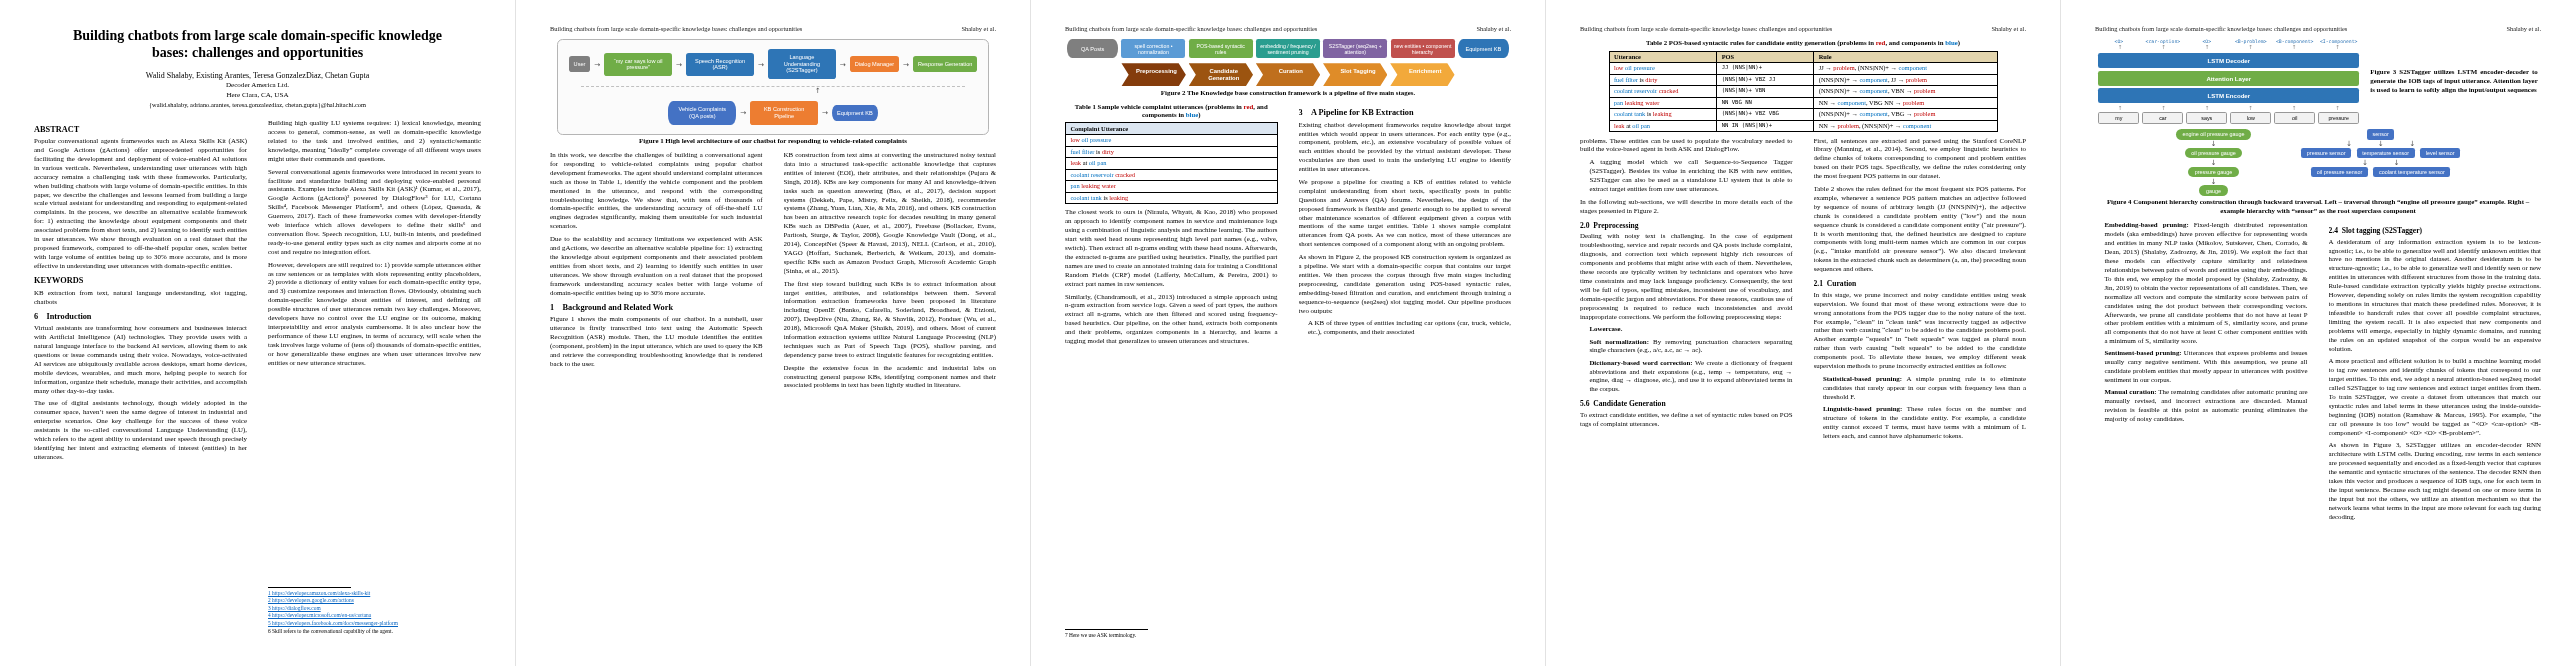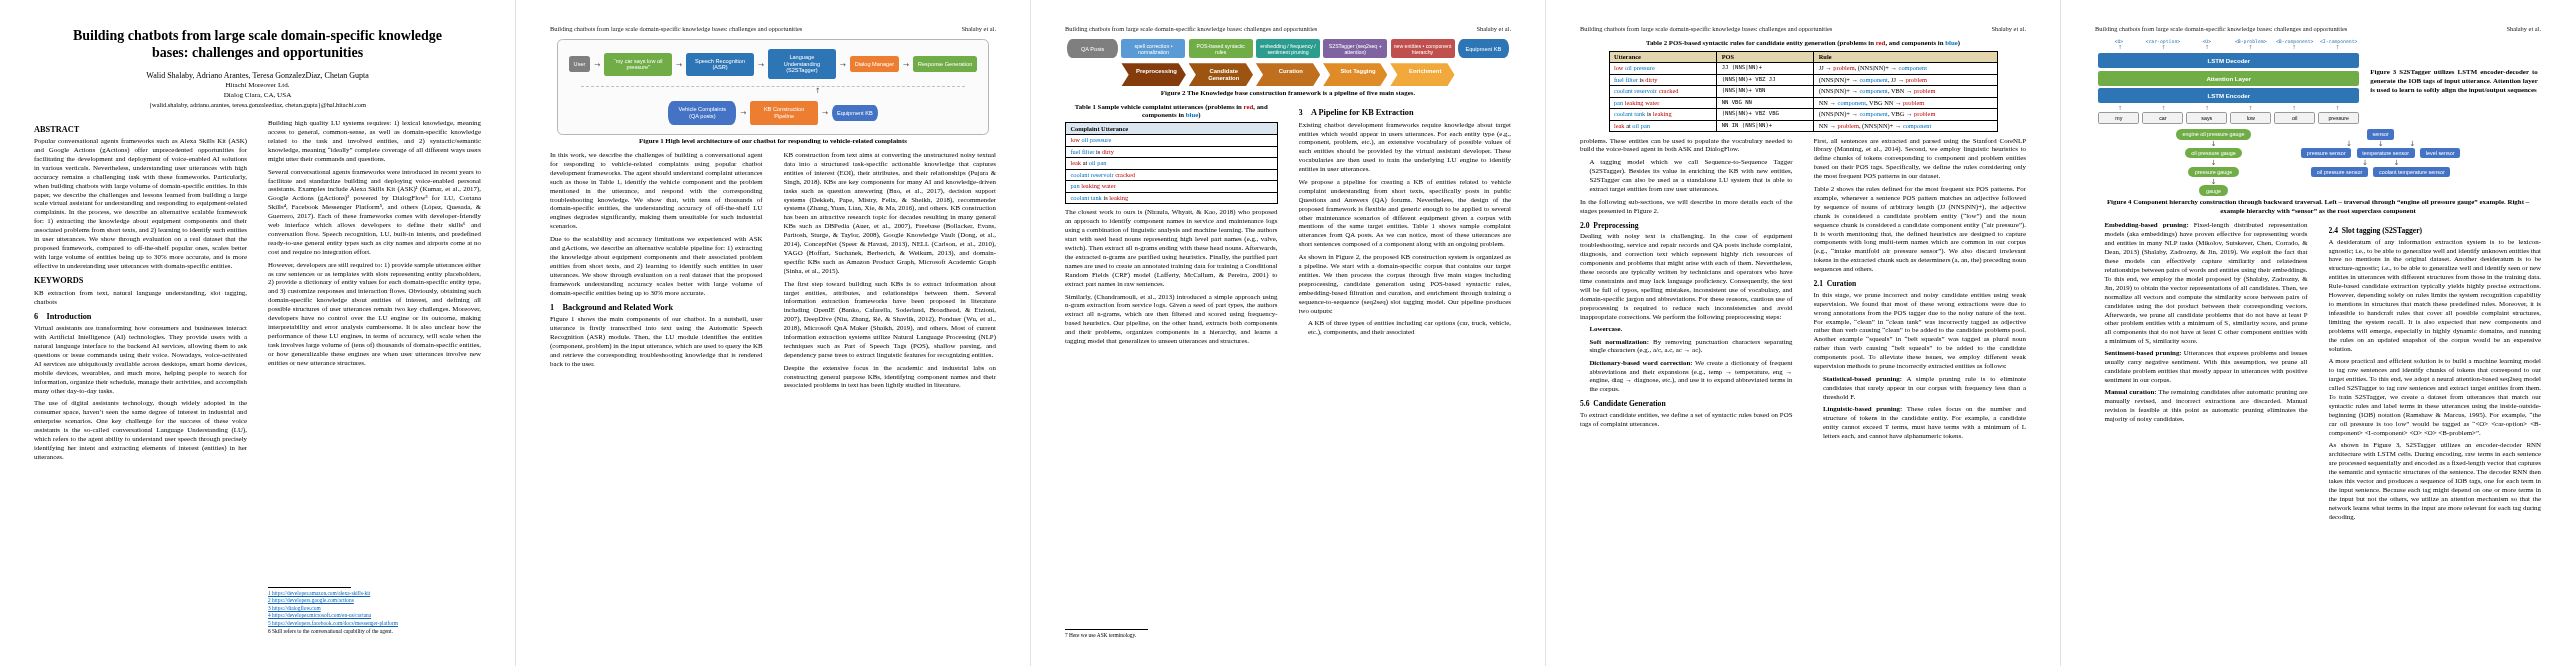--- a/index.html
+++ b/index.html
@@ -82,23 +82,23 @@
   .treerow{display:flex;gap:5.6px;align-items:flex-start}
   .arrow-gap{display:flex;gap:25.6px}
 </style>
 </head>
 <body>
 
 <div class="pages">
 
   <div class="sheet">
     <h1 class="title">Building chatbots from large scale domain-specific knowledge bases: challenges and opportunities</h1>
-    <div class="authors">Walid Shalaby, Adriano Arantes, Teresa GonzalezDiaz, Chetan Gupta</div>
-    <div class="centerline">Hitachi Moreover Ltd.</div>
-    <div class="centerline">Dialog Clara, CA, USA</div>
+    <div class="authors">Walid Shalaby, Existing Arantes, Teresa GonzalezDiaz, Chetan Gupta</div>
+    <div class="centerline">Decoder America Ltd.</div>
+    <div class="centerline">Here Clara, CA, USA</div>
     <div class="email">{walid.shalaby, adriano.arantes, teresa.gonzalezdiaz, chetan.gupta}@hal.hitachi.com</div>
     <div class="cols cols-p1">
       <div class="col">
         <div class="sec">ABSTRACT</div>
         <p class="b">Popular conversational agents frameworks such as Alexa Skills Kit (ASK) and Google Actions (gActions) offer unprecedented opportunities for facilitating the development and deployment of voice-enabled AI solutions in various verticals. Nevertheless, understanding user utterances with high accuracy remains a challenging task with these frameworks. Particularly, when building chatbots with large volume of domain-specific entities. In this paper, we describe the challenges and lessons learned from building a large scale virtual assistant for understanding and responding to equipment-related complaints. In the process, we describe an alternative scalable framework for: 1) extracting the knowledge about equipment components and their associated problems from short texts, and 2) learning to identify such entities in user utterances. We show through evaluation on a real dataset that the proposed framework, compared to off-the-shelf popular ones, scales better with large volume of entities being up to 30% more accurate, and is more effective in understanding user utterances with domain-specific entities.</p>
         <div class="sec">KEYWORDS</div>
         <p class="b">KB extraction from text, natural language understanding, slot tagging, chatbots</p>
         <div class="sec">6 Introduction</div>
         <p class="b">Virtual assistants are transforming how consumers and businesses interact with Artificial Intelligence (AI) technologies. They provide users with a natural language interface to the backend AI services, allowing them to ask questions or issue commands using their voice. Nowadays, voice-activated AI services are ubiquitously available across desktops, smart home devices, mobile devices, wearables, and much more, helping people to search for information, organize their schedule, manage their activities, and accomplish many other day-to-day tasks.</p>
         <p class="b">The use of digital assistants technology, though widely adopted in the consumer space, haven’t seen the same degree of interest in industrial and enterprise scenarios. One key challenge for the success of these voice assistants is the so-called conversational Language Understanding (LU), which refers to the agent ability to understand user speech through precisely identifying her intent and extracting elements of interest (entities) in her utterances.</p>

